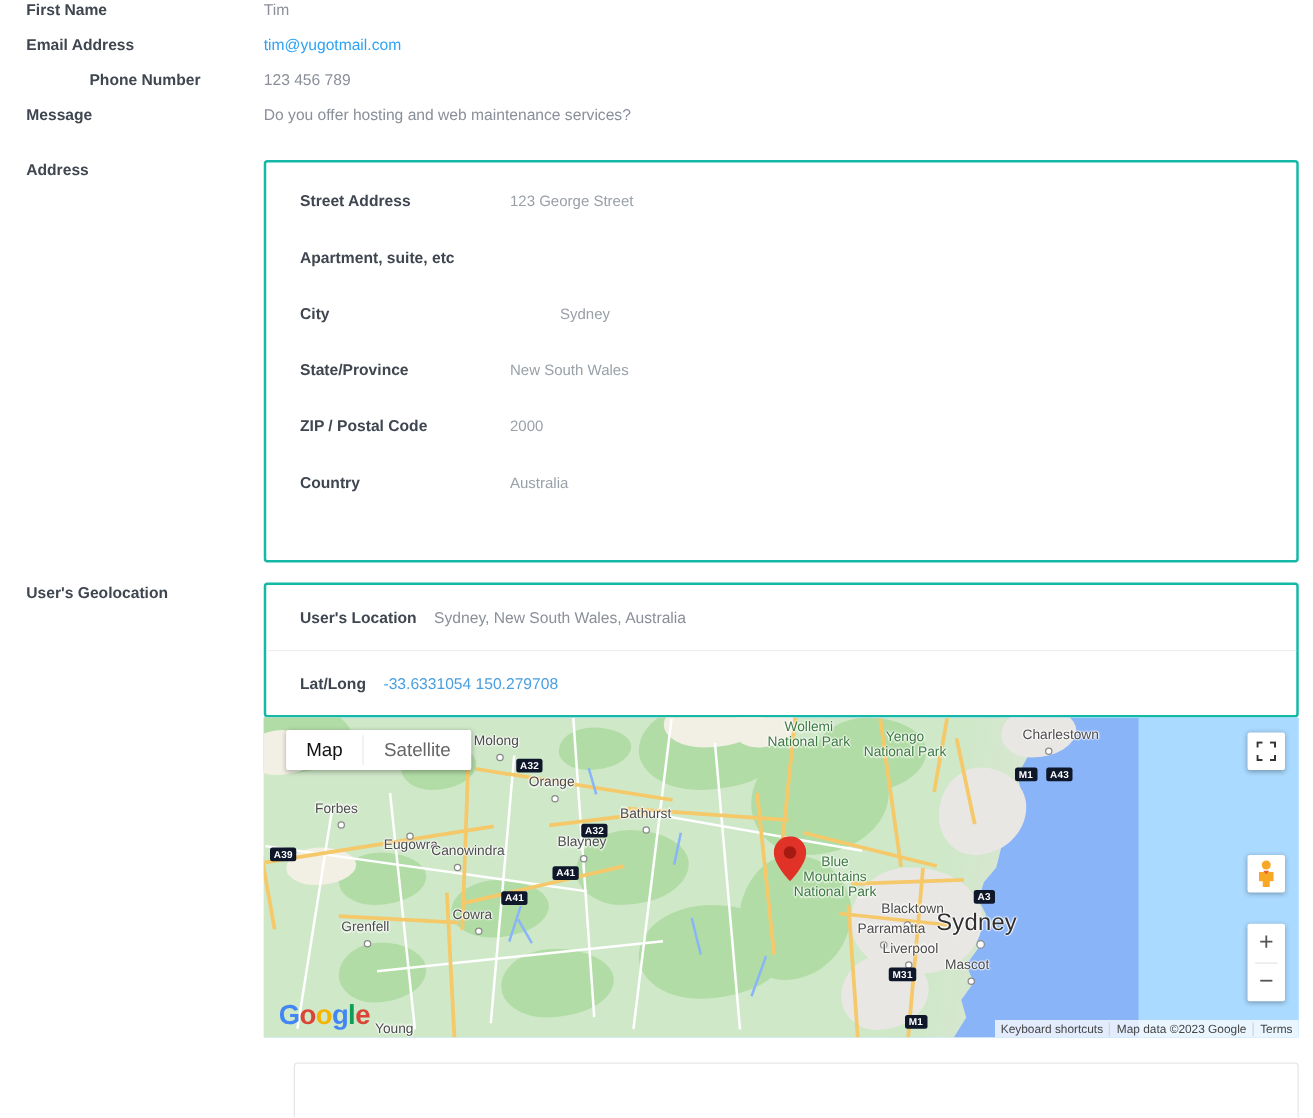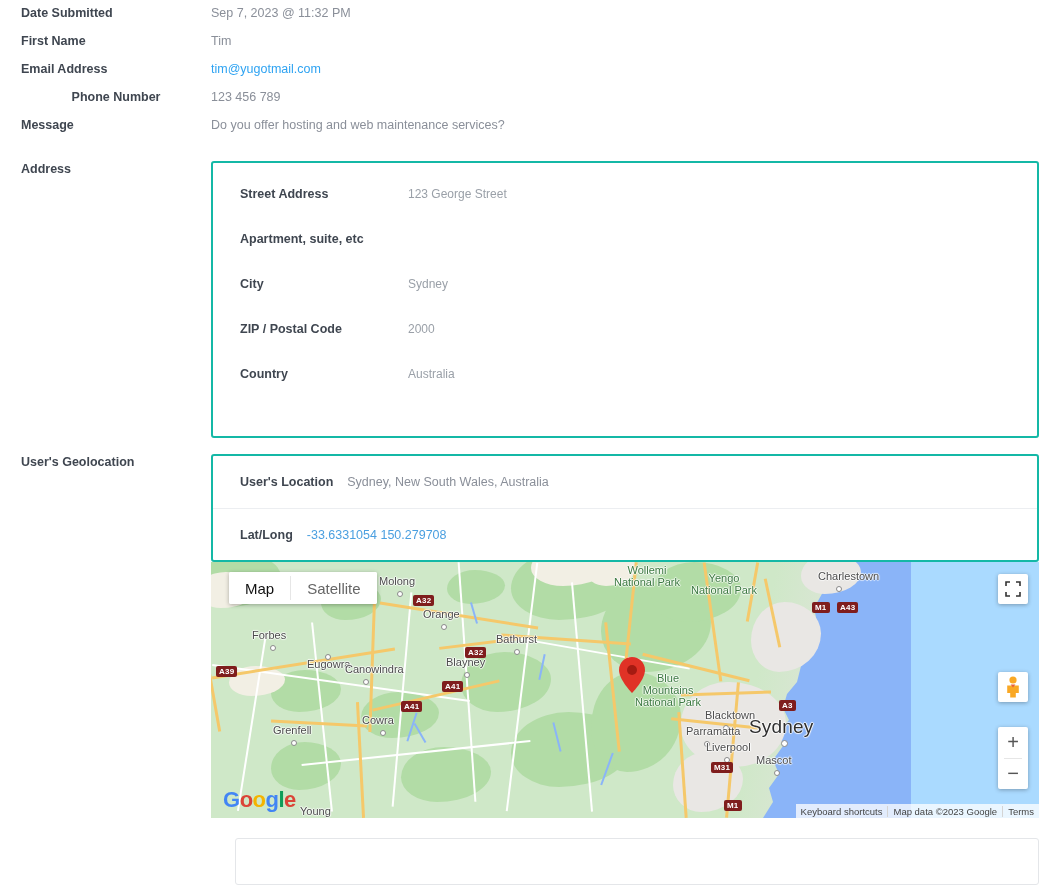--- a/index.html
+++ b/index.html
@@ -120,21 +120,21 @@
   .green-dark { background: #b2dca6; }
   .tan { background: #f2efe4; }
   .urban { background: #e9e7e4; }
 
   .road { position: absolute; background: #f5c86a; }
   .road-min { position: absolute; background: #ffffff; }
   .water-l { position: absolute; background: #8ab4f8; }
 
   .shield {
     position: absolute;
-    background: #7f1d1d;
+    background: #0f172a;
     color: #fff;
     font-size: 8px;
     font-weight: bold;
     font-family: "Liberation Sans", sans-serif;
     padding: 1px 3px;
     border-radius: 2px;
     line-height: 9px;
     letter-spacing: .2px;
   }
 
@@ -251,24 +251,20 @@
     padding-left: 20px;
     box-sizing: border-box;
   }
 </style>
 </head>
 <body>
 
 <div class="page">
 
   <div id="top-fields">
-      <div class="field-row" style="height: 28px; padding-top: 5px;">
-        <div class="field-label">Date Submitted</div>
-        <div class="field-value">Sep 7, 2023 @ 11:32 PM</div>
-      </div>
       <div class="field-row" style="height: 28px; padding-top: 0px;">
         <div class="field-label">First Name</div>
         <div class="field-value">Tim</div>
       </div>
       <div class="field-row" style="height: 28px; padding-top: 0px;">
         <div class="field-label">Email Address</div>
         <div class="field-value link">tim@yugotmail.com</div>
       </div>
       <div class="field-row" style="height: 28px; padding-top: 0px; text-align: center;">
         <div class="field-label">Phone Number</div>
@@ -285,23 +281,27 @@
     <div style="flex:1;">
       <div class="card addr-card" id="address-card" style="padding-bottom: 24px;">
           <div class="addr-row" style="padding-top: 24px;">
             <div class="addr-label">Street Address</div>
             <div class="addr-value">123 George Street</div>
           </div>
           <div class="addr-row" style="padding-top: 0px;">
             <div class="addr-label">Apartment, suite, etc</div>
             <div class="addr-value"></div>
           </div>
-          <div class="addr-row" style="padding-top: 0px;">
+          <div class="addr-row" style="padding-top: 0px; gap: 40px;">
             <div class="addr-label">City</div>
             <div class="addr-value">Sydney</div>
+          </div>
+          <div class="addr-row" style="padding-top: 0px;">
+            <div class="addr-label">State/Province</div>
+            <div class="addr-value">New South Wales</div>
           </div>
           <div class="addr-row" style="padding-top: 0px;">
             <div class="addr-label">ZIP / Postal Code</div>
             <div class="addr-value">2000</div>
           </div>
           <div class="addr-row" style="padding-top: 0px;">
             <div class="addr-label">Country</div>
             <div class="addr-value">Australia</div>
           </div>
         </div>

